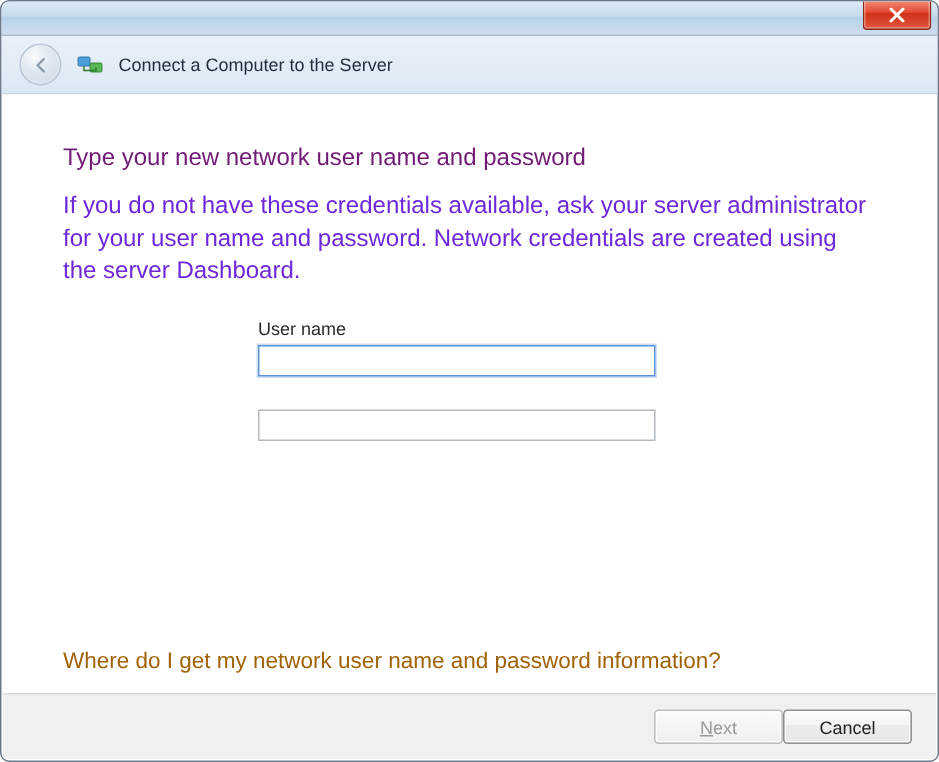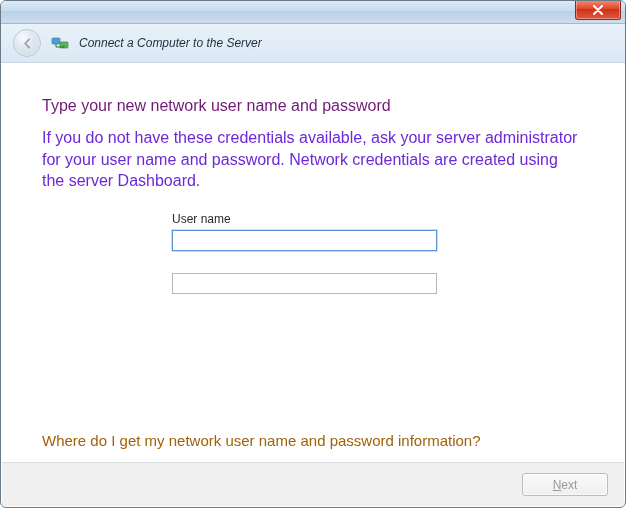--- a/index.html
+++ b/index.html
@@ -52,21 +52,20 @@
   }
   
   .header {
     height: 38px;
     background: linear-gradient(to bottom, #e9f1f9 0%, #dbe8f4 100%);
     border-bottom: 1px solid #c8d6e4;
     display: flex;
     align-items: center;
     padding: 0 12px;
     gap: 10px;
-    font-style: italic;
   }
   .back-btn {
     width: 26px;
     height: 26px;
     border-radius: 50%;
     background: radial-gradient(circle at 35% 30%, #ffffff 0%, #dfe8f0 40%, #c9d6e2 100%);
     border: 1px solid #aebfcf;
     box-shadow: inset 0 0 2px rgba(255,255,255,0.9);
     display: flex;
     align-items: center;
@@ -216,15 +215,16 @@
       <input type="text" class="text-input focused" value="" style="">
       <div class="field-gap"></div>
       <input type="password" class="text-input" value="" style="">
     </div>
 
     <div class="help-link">Where do I get my network user name and password information?</div>
   </div>
 
   <div class="footer">
     <button class="btn disabled"><u>N</u><span>ext</span></button>
+    <button class="btn">Cancel</button>
   </div>
 
 </div>
 
 </body></html>

